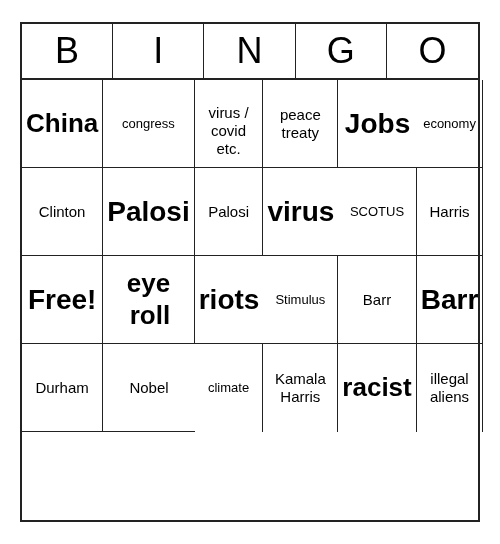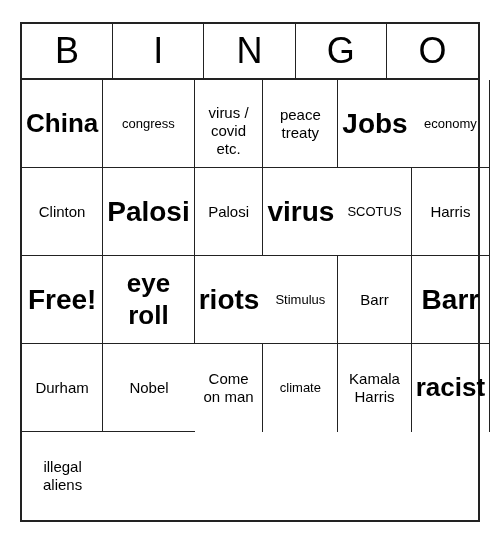--- a/index.html
+++ b/index.html
@@ -133,45 +133,41 @@
       <div class="bingo-cell small">
         <span style="white-space: pre-line; text-align: right;">SCOTUS</span>
       </div>
       <div class="bingo-cell">
         <span style="white-space: pre-line;">Harris</span>
       </div>
       <div class="bingo-cell xlarge">
         <span style="white-space: pre-line;">Free!</span>
       </div>
       <div class="bingo-cell large">
-        <span style="white-space: pre-line;">eye
+        <span style="white-space: pre-line; text-align: right;">eye
 roll</span>
       </div>
       <div class="bingo-cell xlarge">
         <span style="white-space: pre-line;">riots</span>
       </div>
       <div class="bingo-cell small">
         <span style="white-space: pre-line; text-align: center;">Stimulus</span>
       </div>
       <div class="bingo-cell">
         <span style="white-space: pre-line;">Barr</span>
       </div>
       <div class="bingo-cell xlarge">
         <span style="white-space: pre-line;">Barr</span>
       </div>
       <div class="bingo-cell">
         <span style="white-space: pre-line;">Durham</span>
       </div>
       <div class="bingo-cell">
         <span style="white-space: pre-line;">Nobel</span>
       </div>
-      <div class="bingo-cell">
-        <span style="white-space: pre-line;">Come
-on man</span>
-      </div>
       <div class="bingo-cell small">
         <span style="white-space: pre-line;">climate</span>
       </div>
       <div class="bingo-cell">
         <span style="white-space: pre-line;">Kamala
 Harris</span>
       </div>
       <div class="bingo-cell large">
         <span style="white-space: pre-line;">racist</span>
       </div>

